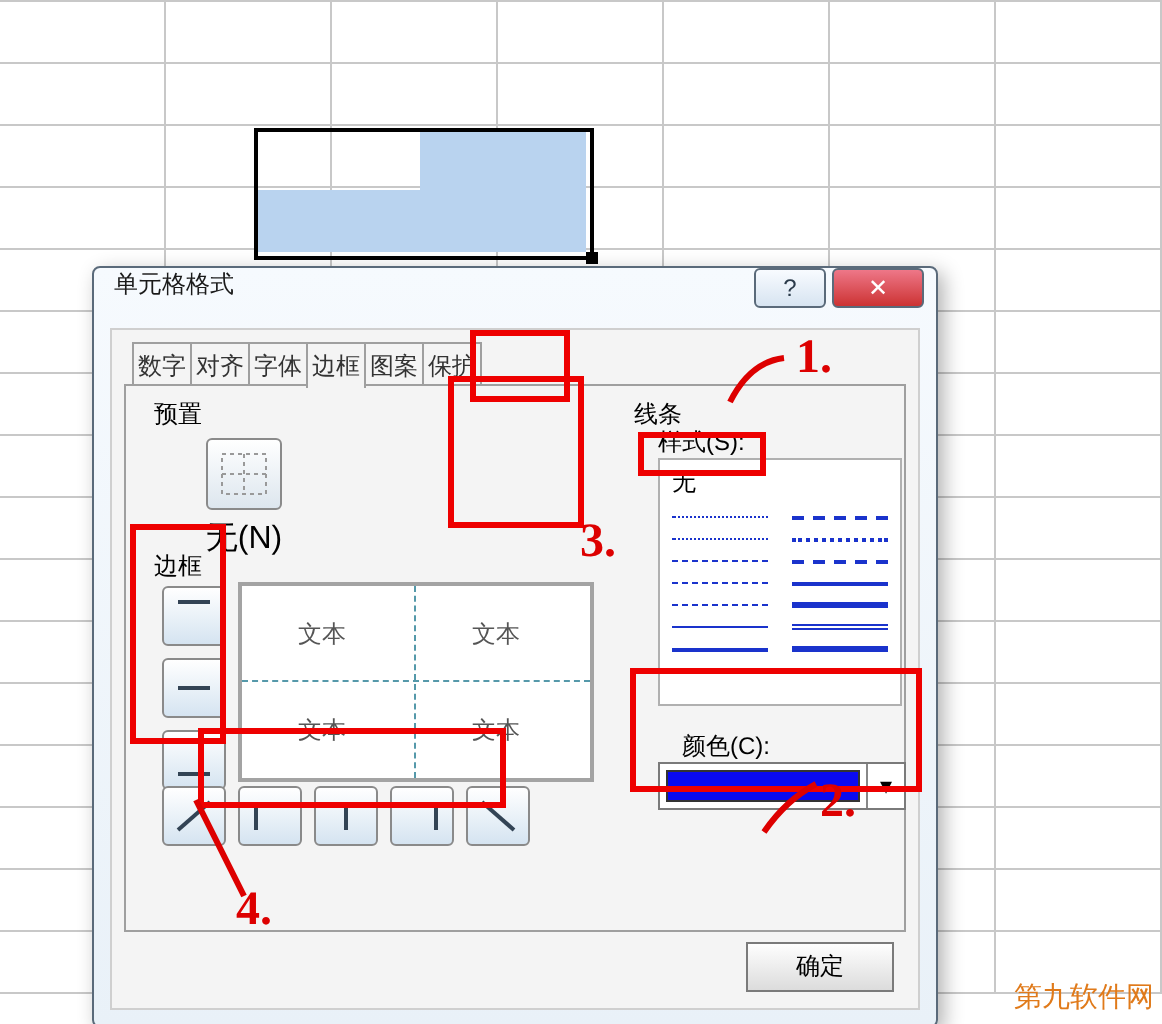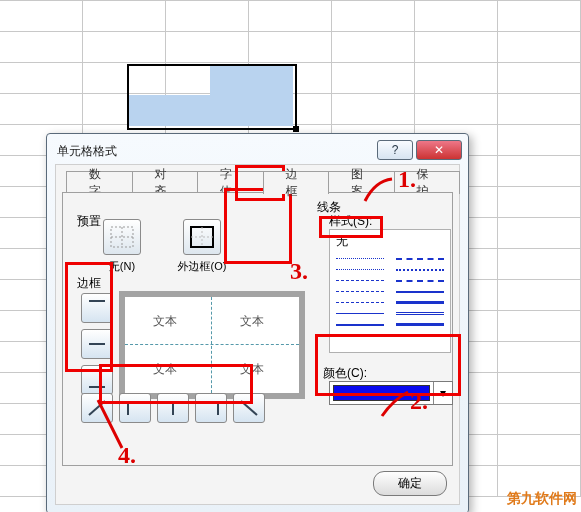--- a/index.html
+++ b/index.html
@@ -7,72 +7,72 @@
 .sheet .row{display:flex;height:31px}
 .sheet .cell{width:83px;height:31px;border-right:1px solid #c8c8c8;border-bottom:1px solid #c8c8c8;box-sizing:border-box}
 
 .selblock{position:absolute;left:127px;top:63px;width:166px;height:62px;border:2px solid #000}
 .selblock .sc{position:absolute;background:#b9d3ef}
 .selblock .a{left:81px;top:0;width:83px;height:29px}
 .selblock .b{left:0;top:29px;width:164px;height:31px}
 .handle{position:absolute;right:-4px;bottom:-4px;width:6px;height:6px;background:#000}
 
 .dialog{position:absolute;left:46px;top:133px;width:421px;height:379px;border:1px solid #5a6a7a;border-radius:4px;background:linear-gradient(#f6fafe,#e9f1f8);box-shadow:3px 3px 10px rgba(0,0,0,.3)}
-.titlebar{height:26px;display:flex;align-items:flex-end;padding:0 6px 0 10px}
+.titlebar{height:26px;display:flex;align-items:flex-start;padding:0 6px 0 10px}
 .titlebar .ttl{font-size:12px;color:#1a1a1a}
 .wbtn{width:34px;height:18px;margin-left:3px;border:1px solid #5a6a7a;border-radius:3px;background:linear-gradient(#f8fbff,#d7e4f1);display:flex;align-items:center;justify-content:center;color:#2a3a4a;font-size:12px}
 .wbtn.close{width:44px;background:linear-gradient(#e78,#c33);color:#fff}
 .titlebar .sp{flex:1}
 .inner{position:absolute;left:8px;top:30px;right:8px;bottom:8px;background:#f4f4f4;border:1px solid #cfcfcf}
 .tabs{position:absolute;left:10px;top:6px;display:flex}
-.tab{height:22px;padding:0 22px;border:1px solid #9f9f9f;border-bottom:none;margin-right:-1px;background:#f4f4f4;display:flex;align-items:center;font-size:12px;color:#333;cursor:pointer}
+.tab{height:22px;padding:0 2px;border:1px solid #9f9f9f;border-bottom:none;margin-right:-1px;background:#f4f4f4;display:flex;align-items:center;font-size:12px;color:#333;cursor:pointer}
 .tab.sel{background:#f4f4f4;position:relative;z-index:2}
 .tabpage{position:absolute;left:6px;top:27px;right:6px;bottom:38px;border:1px solid #9f9f9f;background:#f4f4f4}
 
 .ann{position:absolute;border:3px solid #e00;pointer-events:none}
 
-.lblPre{position:absolute;left:14px;top:20px;font-size:12px}
+.lblPre{position:absolute;left:14px;top:6px;font-size:12px}
 .lblBor{position:absolute;left:14px;top:82px;font-size:12px}
 .lblLine{position:absolute;left:254px;top:6px;font-size:12px}
 .lblStyle{position:absolute;left:266px;top:20px;font-size:12px}
-.lblColor{position:absolute;left:260px;top:172px;font-size:12px}
+.lblColor{position:absolute;left:278px;top:172px;font-size:12px}
 
 .prerow{position:absolute;left:34px;top:26px;display:flex;gap:30px}
 .preitem{width:50px;text-align:center}
 .ibtn{width:36px;height:34px;border:1px solid #8a8a8a;background:linear-gradient(#fff,#dde6ee);border-radius:3px;display:flex;align-items:center;justify-content:center;margin:0 auto 4px;cursor:pointer}
 .ibtn svg{display:block}
-.cap{font-size:11px;white-space:nowrap}
+.cap{font-size:16px;white-space:nowrap}
 
 .bleft{position:absolute;left:18px;top:100px}
 .bbtn{width:30px;height:28px;border:1px solid #8a8a8a;background:linear-gradient(#fff,#d5e4f1);border-radius:3px;margin-bottom:6px;display:flex;align-items:center;justify-content:center;cursor:pointer}
 
-.pview{position:absolute;left:56px;top:98px;width:174px;height:96px;border:6px solid #a3a3a3;background:#fff}
+.pview{position:absolute;left:56px;top:98px;width:174px;height:96px;border:2px solid #a3a3a3;background:#fff}
 .pview .vline{position:absolute;left:86px;top:0;bottom:0;border-left:1px dashed #59a}
 .pview .hline{position:absolute;top:47px;left:0;right:0;border-top:1px dashed #59a}
 .ptxt{position:absolute;color:#555;font-size:12px}
 .p00{left:28px;top:16px}.p01{left:115px;top:16px}.p10{left:28px;top:64px}.p11{left:115px;top:64px}
 
 .brow{position:absolute;left:18px;top:200px;display:flex;gap:6px}
 .help{position:absolute;left:16px;top:234px;right:8px;font-size:12px;color:#333;line-height:16px}
 
 .styles{position:absolute;left:266px;top:36px;width:120px;height:122px;border:1px solid #b0b0b0;background:#fff;overflow:hidden}
 .styles .none{padding:3px 6px;font-size:12px}
 .linesw{height:11px;display:flex;align-items:center;padding:0 6px}
 .linesw .l{flex:1;border-top-width:1px;border-top-color:#1a33cc}
 
 .colpick{position:absolute;left:266px;top:188px;width:122px;height:22px;display:flex;border:1px solid #7a7a7a;background:#fff;cursor:pointer}
 .colpick .sw{flex:1;margin:3px;background:#0a0af0;border:1px solid #333}
 .colpick .ar{width:18px;border-left:1px solid #888;display:flex;align-items:center;justify-content:center}
 
 .dlgbtns{position:absolute;right:12px;bottom:8px;display:flex;gap:10px}
-.pushbtn{width:72px;height:23px;border:1px solid #7a7a7a;background:linear-gradient(#fefefe,#dcdcdc);border-radius:11px;font-size:12px;cursor:pointer;display:flex;align-items:center;justify-content:center}
+.pushbtn{width:72px;height:23px;border:1px solid #7a7a7a;background:linear-gradient(#fefefe,#dcdcdc);border-radius:0;font-size:12px;cursor:pointer;display:flex;align-items:center;justify-content:center}
 
 .hand{position:absolute;pointer-events:none;color:#d00;font-family:"Comic Sans MS",cursive;font-size:24px;font-weight:bold}
 
-.wm{position:absolute;right:4px;bottom:4px;text-align:right;font-size:14px;font-weight:bold;pointer-events:none}
+.wm{position:absolute;right:4px;bottom:4px;text-align:right;font-size:14px;font-weight:normal;pointer-events:none}
 .wm .l1{color:#e07a1a}
 .wm .l2{color:#1173d6;font-size:11px}
 </style>
 </head>
 <body>
 
 <div class="sheet">
   <div class="row">
       <div class="cell"></div>
       <div class="cell"></div>
@@ -263,30 +263,20 @@
         <div class="preitem">
           <div class="ibtn">
             <svg width="24" height="22">
                 <rect x="1" y="1" width="22" height="20" fill="none" stroke="#999" stroke-dasharray="2 2"></rect>
                 <line x1="12" y1="1" x2="12" y2="21" stroke="#999" stroke-dasharray="2 2"></line>
                 <line x1="1" y1="11" x2="23" y2="11" stroke="#999" stroke-dasharray="2 2"></line>
               </svg>
           </div>
           <div class="cap">无(N)</div>
         </div>
-        <div class="preitem">
-          <div class="ibtn">
-            <svg width="24" height="22">
-                <rect x="1" y="1" width="22" height="20" fill="none" stroke="#000" stroke-width="2"></rect>
-                <line x1="12" y1="1" x2="12" y2="21" stroke="#bbb" stroke-dasharray="2 2"></line>
-                <line x1="1" y1="11" x2="23" y2="11" stroke="#bbb" stroke-dasharray="2 2"></line>
-              </svg>
-          </div>
-          <div class="cap">外边框(O)</div>
-        </div>
       </div>
 
       <div class="lblBor">边框</div>
 
       <div class="bleft">
         <div class="bbtn">
             <svg width="20" height="18">
               <line x1="2" y1="2" x2="18" y2="2" stroke="#345" stroke-width="2"></line>
             </svg>
           </div>

